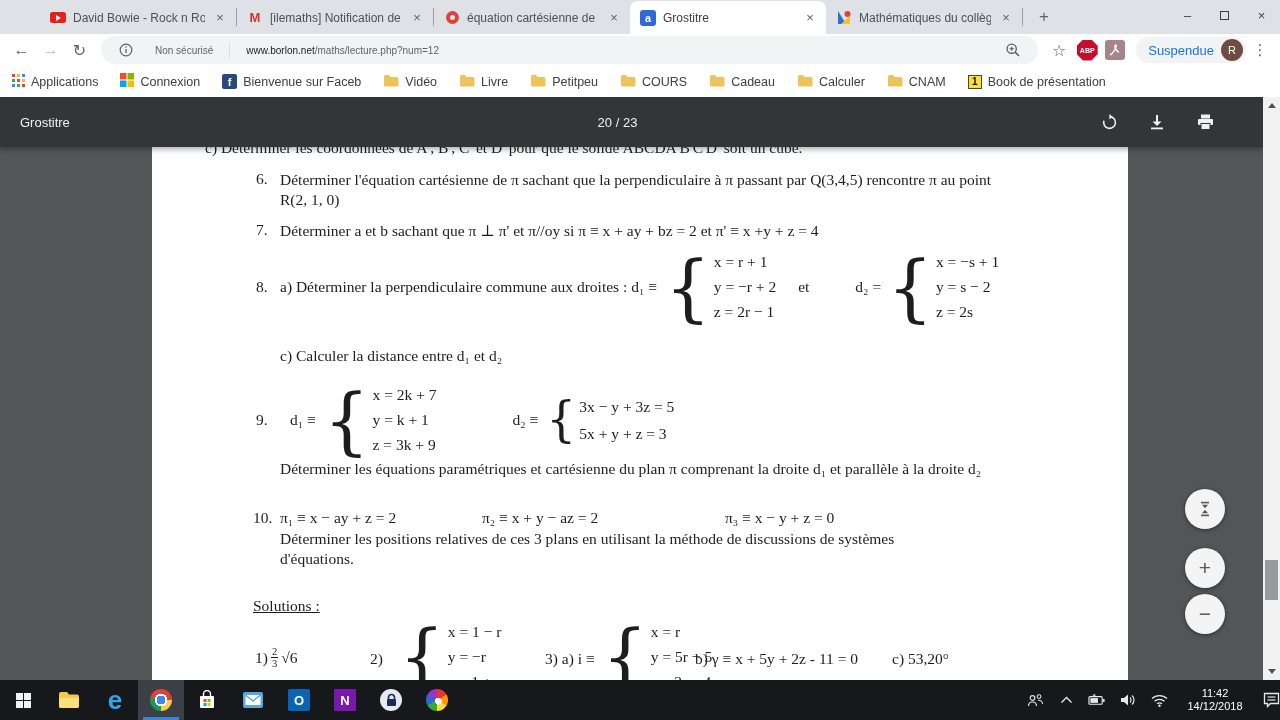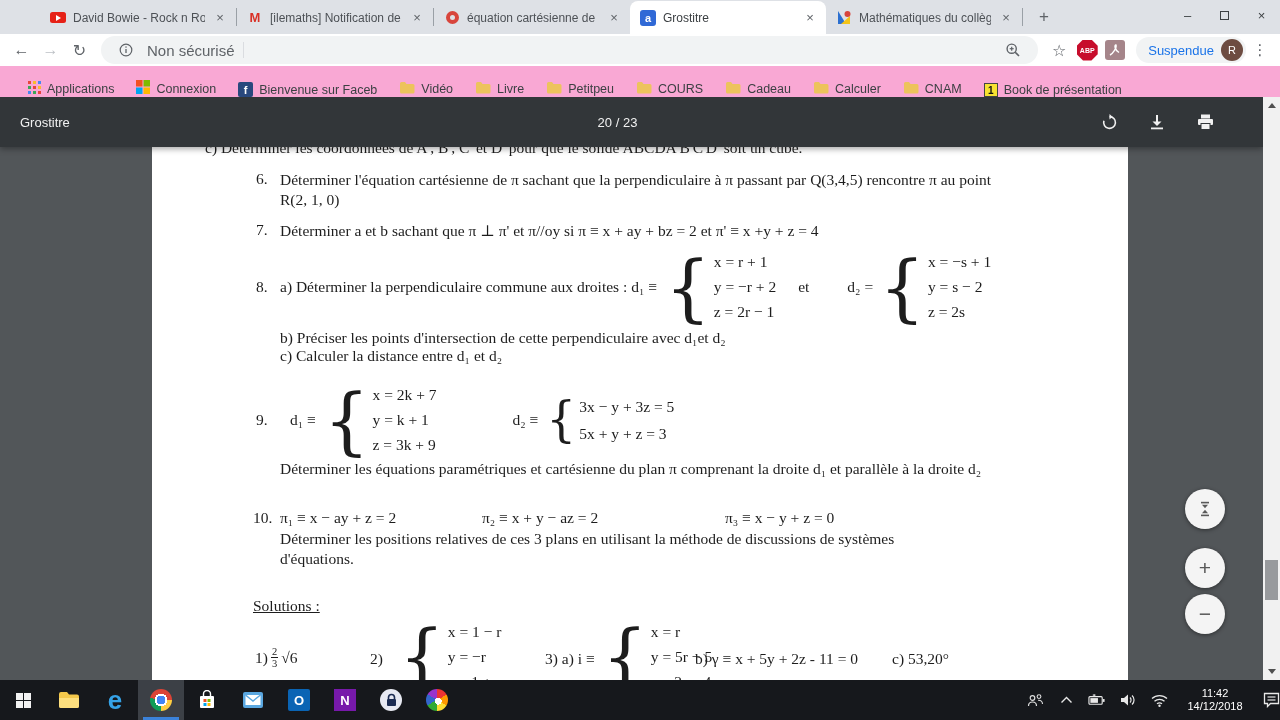--- a/index.html
+++ b/index.html
@@ -23,38 +23,38 @@
   .fav-ring{width:13px;height:13px;border:4px solid #d8453c;border-radius:50%}
   .fav-a{width:16px;height:16px;background:#3069d6;border-radius:3px;color:#fff;font-size:11px;font-weight:bold;display:flex;align-items:center;justify-content:center}
   .winctl{position:absolute;top:0;right:0;height:30px;display:flex}
   .winbtn{width:37px;height:30px;display:flex;align-items:center;justify-content:center;color:#3c4043;font-size:13px}
   .max-glyph{width:9px;height:9px;border:1px solid #3c4043}
 
   
   .toolbar{position:absolute;top:34px;left:0;right:0;height:32px;background:#fff;display:flex;align-items:center;padding:0 8px;gap:2px}
   .navbtn{width:27px;height:27px;border-radius:50%;display:flex;align-items:center;justify-content:center;color:#5f6368;font-size:16px}
   .navbtn.disabled{color:#bdc1c6}
-  .omnibox{flex:1;height:28px;background:#f1f3f4;border-radius:14px;display:flex;align-items:center;padding:0 12px;gap:8px;margin:0 6px;font-size:15px;min-width:0}
+  .omnibox{flex:1;height:28px;background:#f1f3f4;border-radius:14px;display:flex;align-items:center;padding:0 12px;gap:16px;margin:0 6px;font-size:10px;min-width:0}
   .sec-label{color:#5f6368;white-space:nowrap}
   .omni-div{width:1px;height:16px;background:#dadce0}
   .url{white-space:nowrap;overflow:hidden}
   .url .dom{color:#202124}
   .url .pth{color:#5f6368}
   .omni-spacer{flex:1}
   .tb-icon{width:26px;height:26px;display:flex;align-items:center;justify-content:center;color:#5f6368}
   .star{font-size:16px}
   .abp{width:21px;height:21px;background:#c70d2c;color:#fff;font-size:7px;font-weight:bold;display:flex;align-items:center;justify-content:center;clip-path:polygon(30% 0,70% 0,100% 30%,100% 70%,70% 100%,30% 100%,0 70%,0 30%)}
   .acro{width:20px;height:20px;background:#a5858a;border-radius:3px;display:flex;align-items:center;justify-content:center}
   .pill{display:flex;align-items:center;gap:7px;background:#f1f3f4;border-radius:14px;padding:2px 3px 2px 12px;margin-left:6px}
   .pill-label{color:#1a73e8;font-size:13px;white-space:nowrap}
   .avatar{width:22px;height:22px;border-radius:50%;background:#6d4c41;color:#fff;font-size:11px;display:flex;align-items:center;justify-content:center}
   .kebab{font-size:15px;letter-spacing:0;width:24px;text-align:center;color:#5f6368}
 
   
-  .bookmarks{position:absolute;top:66px;left:0;right:0;height:31px;background:#f9a8d4;display:flex;align-items:flex-end;padding:0 28px;gap:22px;font-size:12.5px;color:#3c4043}
+  .bookmarks{position:absolute;top:66px;left:0;right:0;height:31px;background:#ffffff;display:flex;align-items:center;padding:0 12px;gap:22px;font-size:12.5px;color:#3c4043}
   .bm{display:flex;align-items:center;gap:6px;white-space:nowrap}
   .bm-fb{width:15px;height:15px;background:#29487d;border-radius:2px;color:#fff;font-size:11px;font-weight:bold;display:flex;align-items:center;justify-content:center}
   .bm-one{width:14px;height:14px;background:#f7e231;border:1px solid #444;color:#111;font-size:10px;font-weight:bold;display:flex;align-items:center;justify-content:center}
 
   
   .pdfarea{position:absolute;top:97px;left:0;right:17px;bottom:40px;background:#525659;overflow:hidden}
   .pdftoolbar{position:absolute;top:0;left:0;right:0;height:50px;background:#323639;z-index:5;display:flex;align-items:center;color:#f1f1f1;font-size:13px;box-shadow:0 2px 6px rgba(0,0,0,.35)}
   .pt-left{flex:1;padding-left:20px}
   .pt-center{white-space:nowrap}
   .pt-right{flex:1;display:flex;justify-content:flex-end;gap:28px;padding-right:48px}
@@ -178,20 +178,21 @@
     <div class="omnibox">
       <span class="tb-icon">
         <svg width="14" height="14" viewBox="0 0 14 14">
             <circle cx="7" cy="7" r="5.8" fill="none" stroke="#5f6368" stroke-width="1.2"></circle>
             <rect x="6.35" y="6" width="1.3" height="4" fill="#5f6368"></rect>
             <rect x="6.35" y="3.4" width="1.3" height="1.3" fill="#5f6368"></rect>
           </svg>
       </span>
       <span class="sec-label">Non sécurisé</span>
       <span class="omni-div"></span>
+      <span class="url"><span class="dom">www.borlon.net</span><span class="pth">/maths/lecture.php?num=12</span></span>
       <span class="omni-spacer"></span>
       <span class="tb-icon">
         <svg width="16" height="16" viewBox="0 0 16 16">
             <circle cx="6.7" cy="6.7" r="4.6" fill="none" stroke="#5f6368" stroke-width="1.4"></circle>
             <line x1="10.2" y1="10.2" x2="14" y2="14" stroke="#5f6368" stroke-width="1.6"></line>
             <line x1="4.7" y1="6.7" x2="8.7" y2="6.7" stroke="#5f6368" stroke-width="1.2"></line>
             <line x1="6.7" y1="4.7" x2="6.7" y2="8.7" stroke="#5f6368" stroke-width="1.2"></line>
           </svg>
       </span>
     </div>
@@ -308,32 +309,31 @@
         <span class="num">8.</span>
         <span style="margin-right:8px">a) Déterminer la perpendiculaire commune aux droites : d₁ ≡</span>
         <span class="sys">
           <span class="brace">{</span>
           <span class="syslines">
               <span>x = r + 1</span>
               <span>y = −r + 2</span>
               <span>z = 2r − 1</span>
             </span>
         </span>
-        <span style="margin:0 0 0 22px">et</span>
+        <span style="margin:0 8px 0 22px">et</span>
         <span style="margin:0 6px 0 38px">d₂ =</span>
         <span class="sys">
           <span class="brace">{</span>
           <span class="syslines">
               <span>x = −s + 1</span>
               <span>y = s − 2</span>
               <span>z = 2s</span>
             </span>
         </span>
       </div>
-      <div class="abs" style="top:192px;left:128px">b) Préciser les points d'intersection de cette perpendiculaire avec d₁et d₂</div>
       <div class="abs" style="top:210px;left:128px">c) Calculer la distance entre d₁ et d₂</div>
 
       <div class="abs rowcenter" style="top:244px;left:104px">
         <span style="width:34px">9.</span>
         <span style="margin-right:8px">d₁ ≡</span>
         <span class="sys">
           <span class="brace">{</span>
           <span class="syslines">
               <span>x = 2k + 7</span>
               <span>y = k + 1</span>

